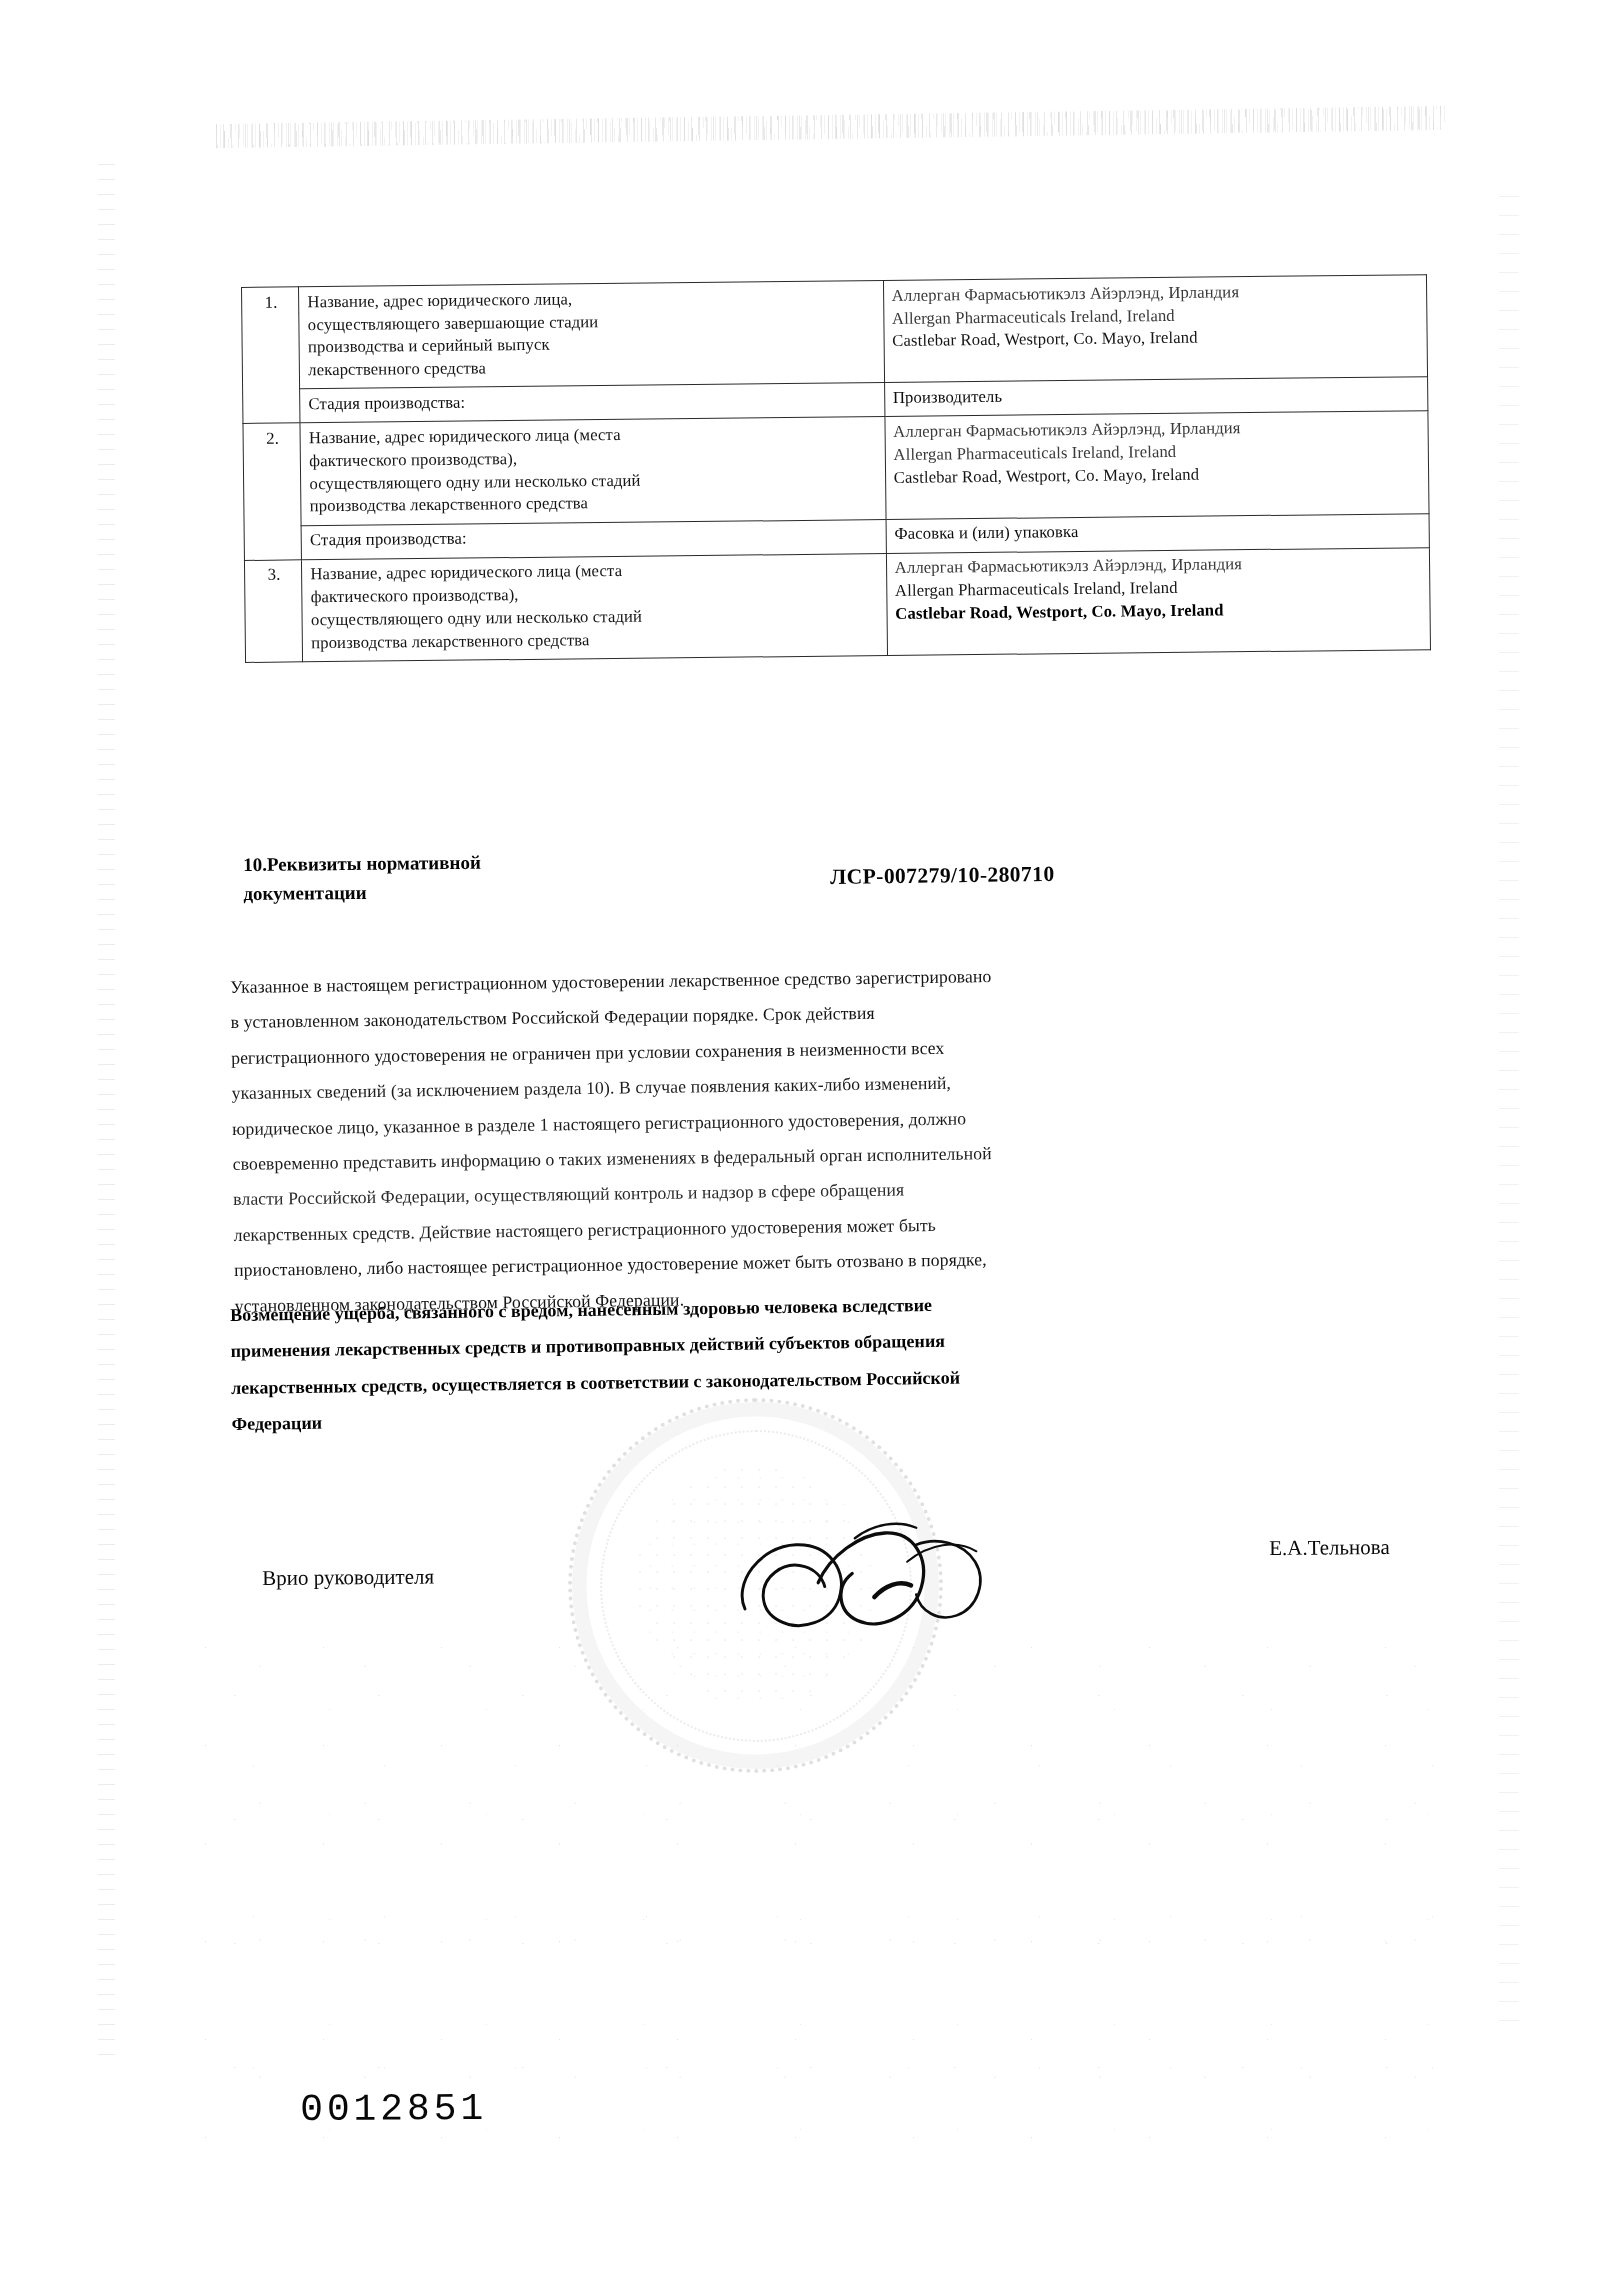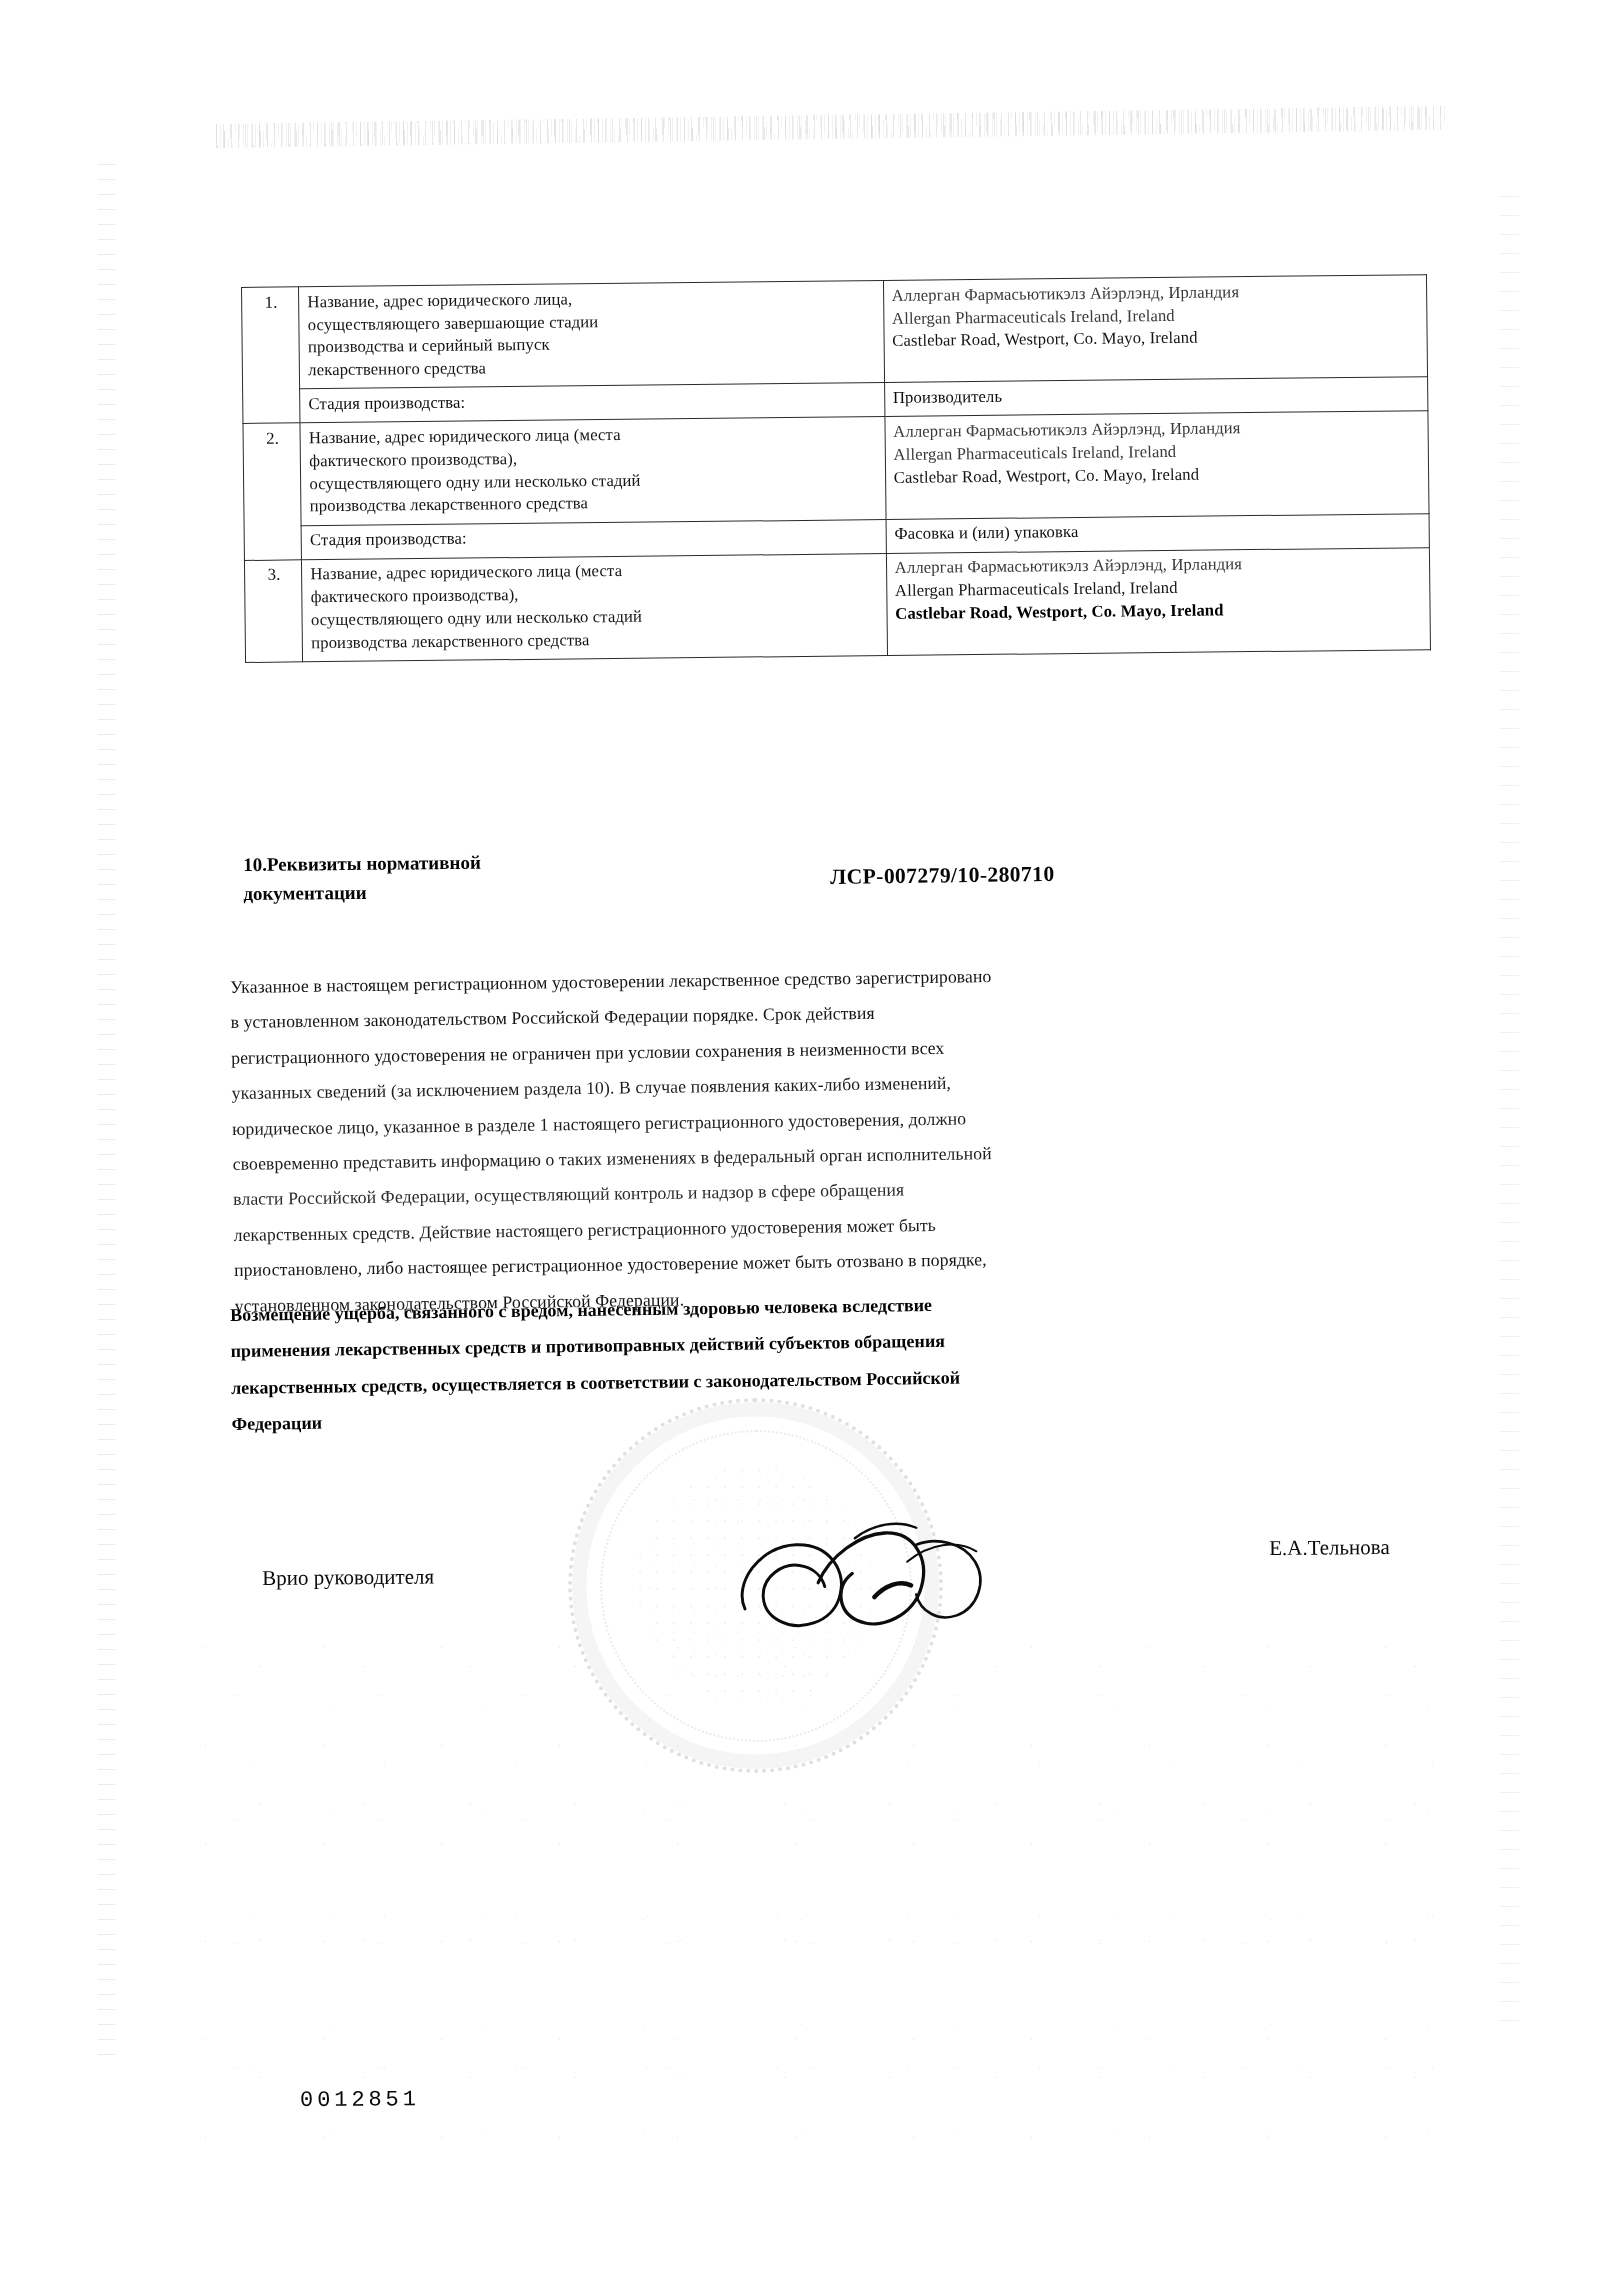--- a/index.html
+++ b/index.html
@@ -226,21 +226,21 @@
     height: 170px;
     pointer-events: none;
   }
 
   
   .doc-number {
     position: absolute;
     left: 300px;
     top: 2088px;
     font-family: "Liberation Mono", "DejaVu Sans Mono", monospace;
-    font-size: 22px;
+    font-size: 38px;
     letter-spacing: 3.9px;
     color: #080808;
     transform: rotate(-0.35deg);
     transform-origin: left top;
     white-space: nowrap;
   }
 </style>
 </head>
 <body>
 

